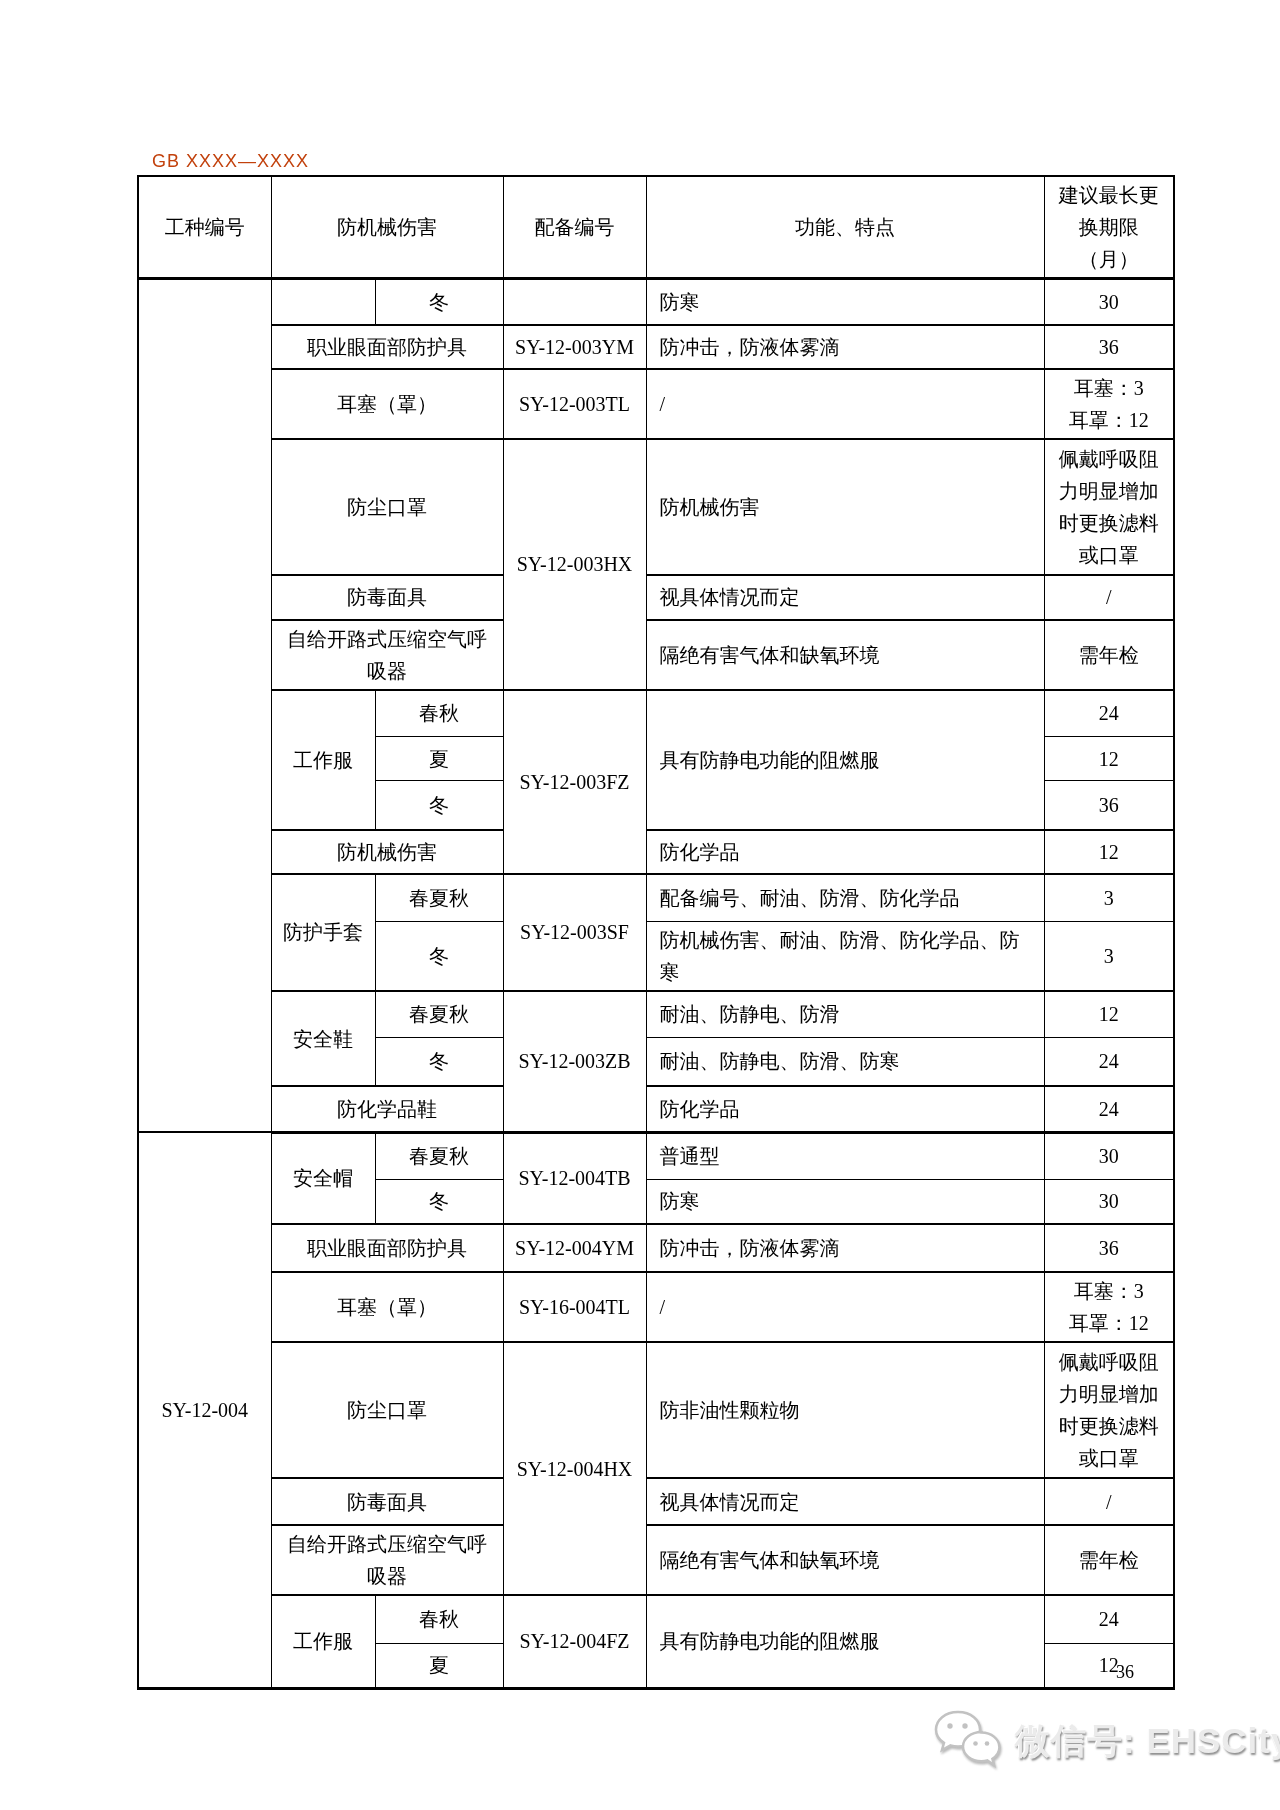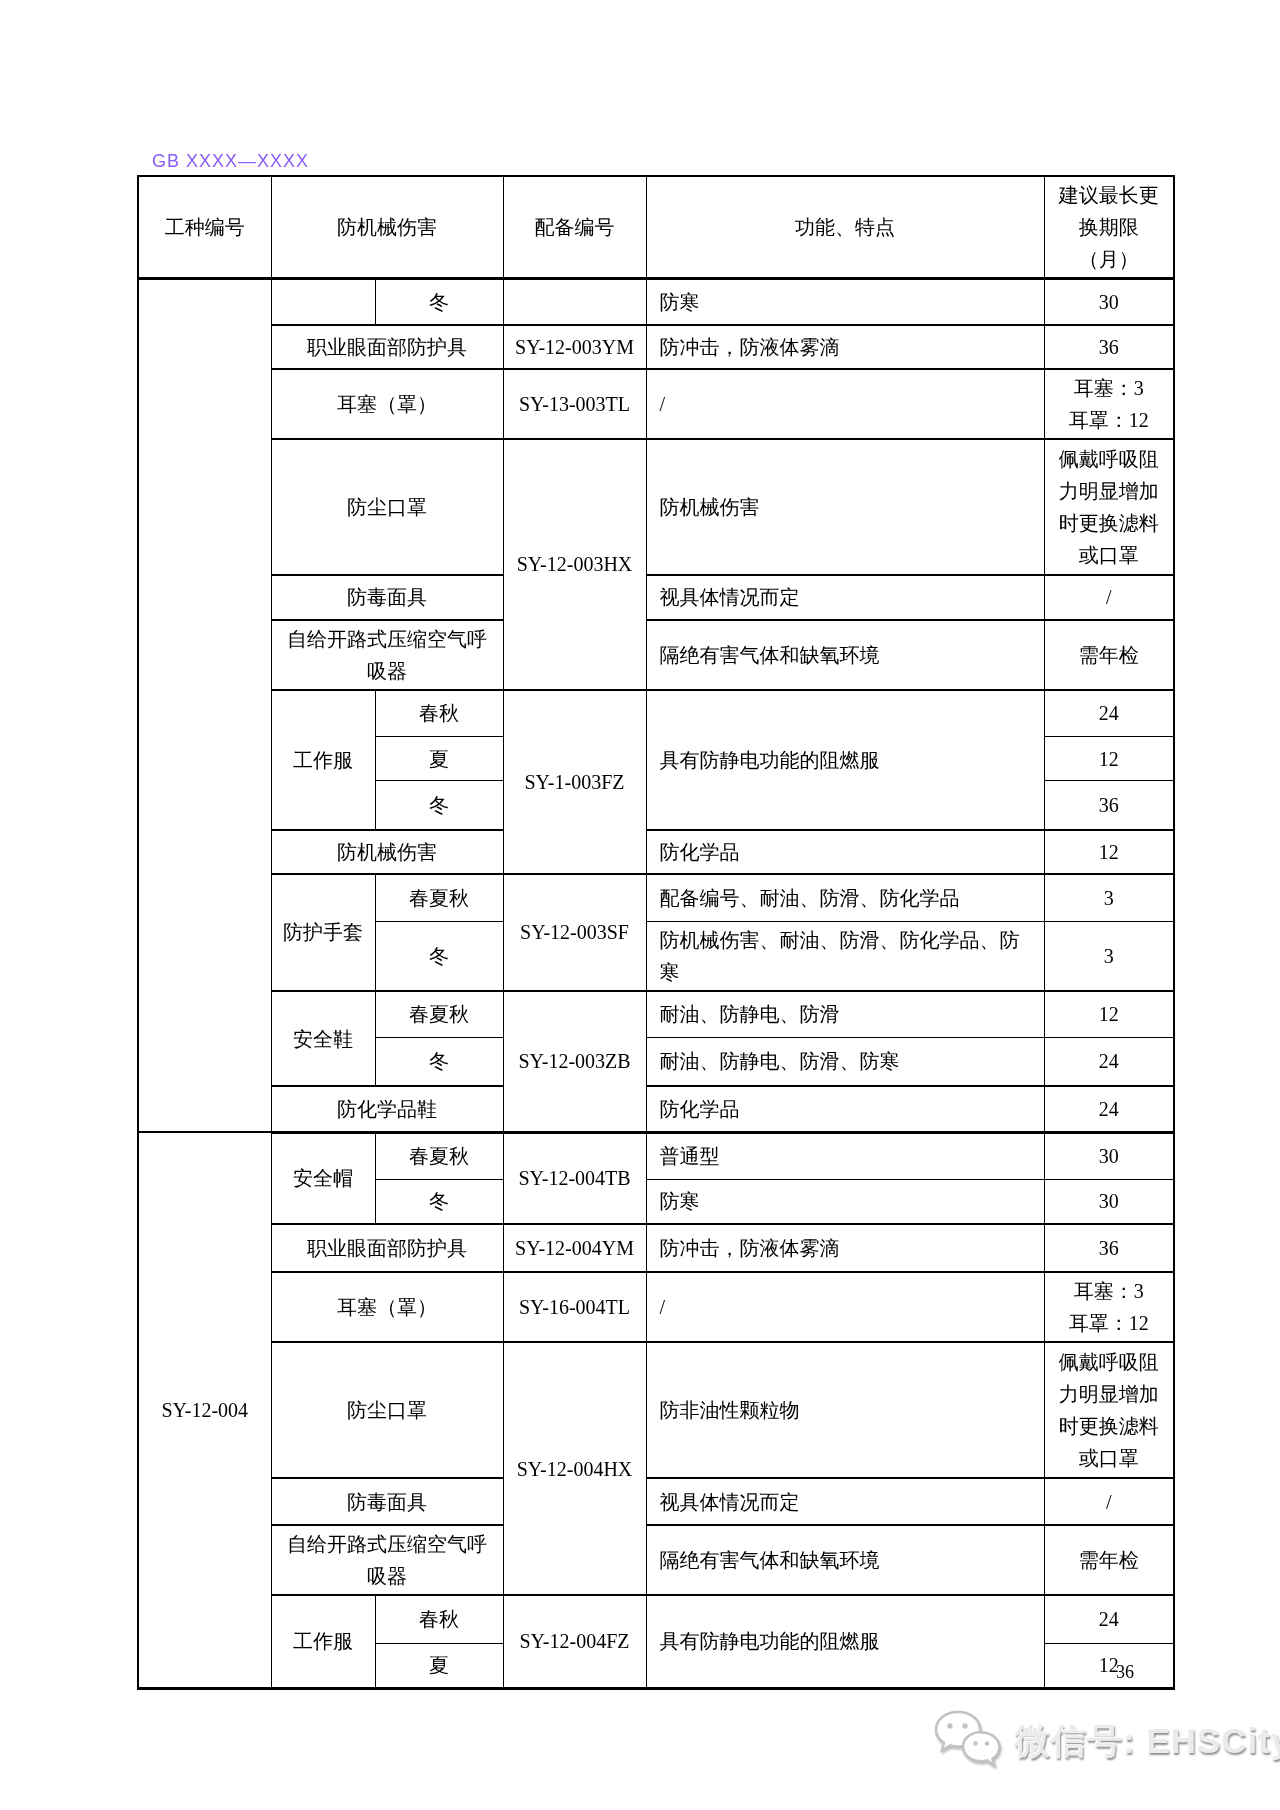--- a/index.html
+++ b/index.html
@@ -12,21 +12,21 @@
     color:#000;
     overflow:hidden;
   }
   .gb-header{
     position:absolute;
     left:152px;
     top:151px;
     font-family:"Liberation Sans","DejaVu Sans",sans-serif;
     font-size:18px;
     letter-spacing:1px;
-    color:#8b5cf6;
+    color:#c2410c;
     white-space:pre;
   }
   table.doc-table{
     position:absolute;
     left:137px;
     top:175px;
     border-collapse:collapse;
     table-layout:fixed;
     width:1036px;
     border:2px solid #000;
@@ -117,21 +117,21 @@
 
     <tr class="hb2" style="height:44px">
       <td colspan="2">职业眼面部防护具</td>
       <td>SY-12-003YM</td>
       <td class="fn">防冲击，防液体雾滴</td>
       <td>36</td>
     </tr>
 
     <tr class="hb2" style="height:70px">
       <td colspan="2">耳塞（罩）</td>
-      <td>SY-13-003TL</td>
+      <td>SY-12-003TL</td>
       <td class="fn">/</td>
       <td>耳塞：3
 耳罩：12</td>
     </tr>
 
     <tr class="hb2" style="height:136px">
       <td colspan="2">防尘口罩</td>
       <td rowspan="3">SY-12-003HX</td>
       <td class="fn">防机械伤害</td>
       <td>佩戴呼吸阻
@@ -149,21 +149,21 @@
     <tr class="hb2" style="height:70px">
       <td colspan="2">自给开路式压缩空气呼
 吸器</td>
       <td class="fn">隔绝有害气体和缺氧环境</td>
       <td>需年检</td>
     </tr>
 
     <tr style="height:47px">
       <td rowspan="3" class="bb2">工作服</td>
       <td>春秋</td>
-      <td rowspan="4" class="bb2">SY-1-003FZ</td>
+      <td rowspan="4" class="bb2">SY-12-003FZ</td>
       <td rowspan="3" class="fn bb2">具有防静电功能的阻燃服</td>
       <td>24</td>
     </tr>
 
     <tr style="height:44px">
       <td>夏</td>
       <td>12</td>
     </tr>
 
     <tr class="hb2" style="height:49px">

